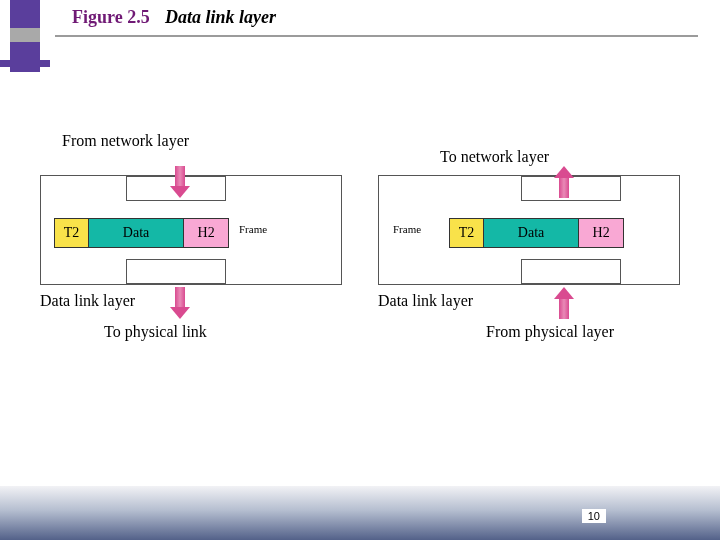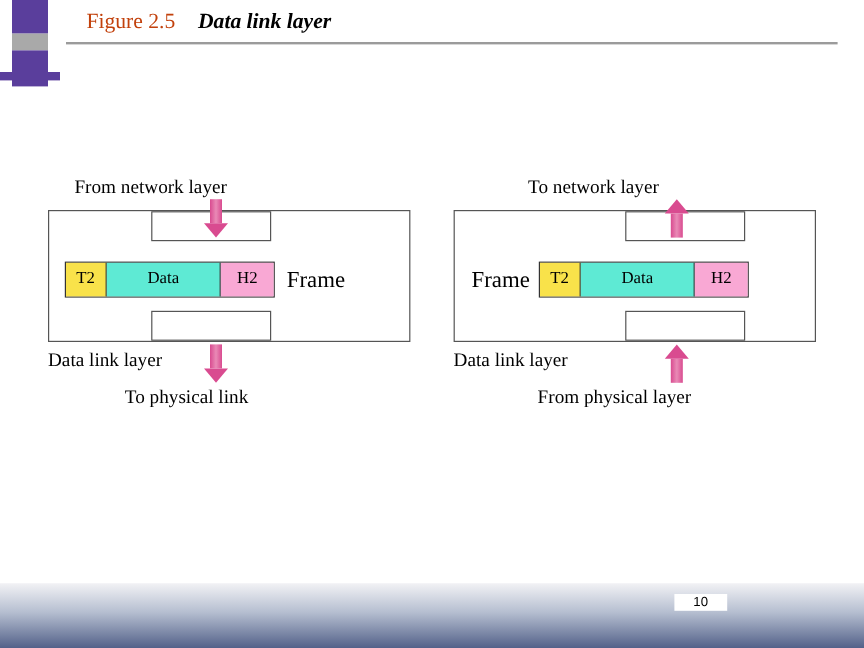--- a/index.html
+++ b/index.html
@@ -14,21 +14,21 @@
     overflow: hidden;
   }
 
   
   .hdr-bar-1 { position: absolute; left: 10px; top: 0;  width: 30px; height: 28px; background: #5a3e9c; }
   .hdr-bar-2 { position: absolute; left: 10px; top: 28px; width: 30px; height: 14px; background: #a9a9a9; }
   .hdr-bar-3 { position: absolute; left: 10px; top: 42px; width: 30px; height: 30px; background: #5a3e9c; }
   .hdr-stripe { position: absolute; left: 0; top: 60px; width: 50px; height: 7px; background: #5a3e9c; }
   .hdr-line { position: absolute; left: 55px; top: 35px; right: 22px; height: 2px; background: #9b9b9b; }
 
-  .fig-label { position: absolute; left: 72px; top: 7px; font-weight: normal; color: #c2410c; font-size: 18px; }
+  .fig-label { position: absolute; left: 72px; top: 7px; font-weight: bold; color: #701a75; font-size: 18px; }
   .fig-title { position: absolute; left: 165px; top: 7px; font-weight: bold; font-style: italic; color: #000; font-size: 18px; }
 
   
   .panel {
     position: absolute;
     top: 175px;
     width: 302px;
     height: 110px;
     border: 1px solid #555;
     box-sizing: border-box;
@@ -56,24 +56,24 @@
   .seg {
     display: flex;
     align-items: center;
     justify-content: center;
     font-size: 14px;
     border-right: 1px solid #333;
     box-sizing: border-box;
   }
   .seg:last-child { border-right: none; }
   .seg.t2   { background: #f9e24a; width: 34px; }
-  .seg.data { background: #5eead4; width: 96px; }
+  .seg.data { background: #14b8a6; width: 96px; }
   .seg.h2   { background: #f9a8d4; width: 44px; }
 
-  .frame-label { position: absolute; font-size: 19px; }
+  .frame-label { position: absolute; font-size: 11px; }
   .upper-label { position: absolute; font-size: 16px; }
   .lower-label { position: absolute; font-size: 16px; }
 
   
   .arrow {
     position: absolute;
     width: 20px;
   }
   .arrow .shaft {
     position: absolute;
@@ -96,41 +96,41 @@
   
   .band {
     position: absolute;
     left: 0; right: 0; bottom: 0;
     height: 54px;
     background: linear-gradient(to bottom, #f2f2f5 0%, #b5bed0 45%, #536189 100%);
   }
   .pagenum {
     position: absolute;
     right: 114px;
-    bottom: 31px;
+    bottom: 17px;
     font-family: Arial, sans-serif;
     font-size: 11px;
     color: #000;
     background: #fff;
-    padding: 1px 16px;
+    padding: 1px 6px;
   }
 </style>
 </head>
 <body>
 
 <div class="hdr-bar-1"></div>
 <div class="hdr-bar-2"></div>
 <div class="hdr-bar-3"></div>
 <div class="hdr-stripe"></div>
 <div class="hdr-line"></div>
 
 <div class="fig-label">Figure 2.5</div>
 <div class="fig-title">Data link layer</div>
 
-<div class="upper-label" style="left:62px; top:148px;">From network layer</div>
+<div class="upper-label" style="left:62px; top:132px;">From network layer</div>
 <div class="upper-label" style="left:440px; top:148px;text-align:center;">To network layer</div>
 
 <div class="panel left">
 
   <div class="inner" style="left:85px; top:0; width:98px;"></div>
 
   <div class="strip" style="left:13px; width:175px;">
     <div class="seg t2">T2</div>
     <div class="seg data">Data</div>
     <div class="seg h2">H2</div>
@@ -165,16 +165,16 @@
     <div class="head"></div>
 </div>
 <div class="arrow up" style="left:554px; top:287px; height:32px;">
   <div class="shaft"></div>
     <div class="head"></div>
 </div>
 
 <div class="lower-label" style="left:40px;  top:292px;">Data link layer</div>
 <div class="lower-label" style="left:378px; top:292px;">Data link layer</div>
 <div class="lower-label" style="left:104px; top:323px;">To physical link</div>
-<div class="lower-label" style="left:448px; top:323px;">From physical layer</div>
+<div class="lower-label" style="left:486px; top:323px;">From physical layer</div>
 
 <div class="band"></div>
 <div class="pagenum">10</div>
 
 </body></html>

